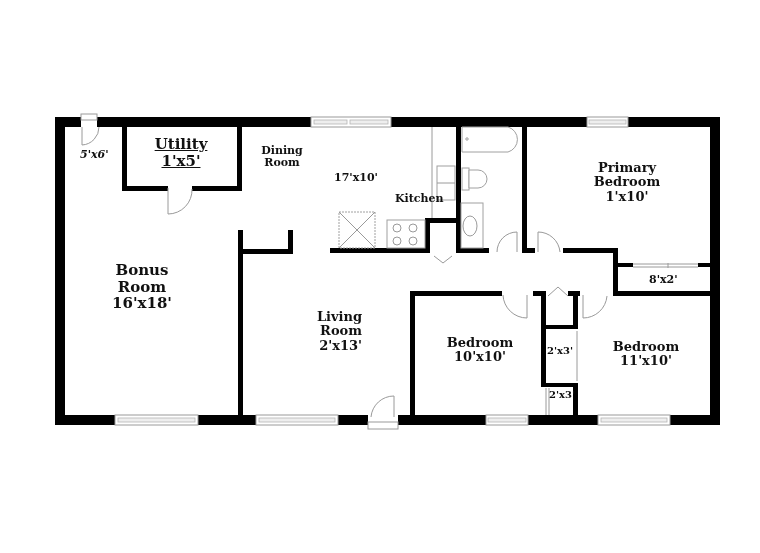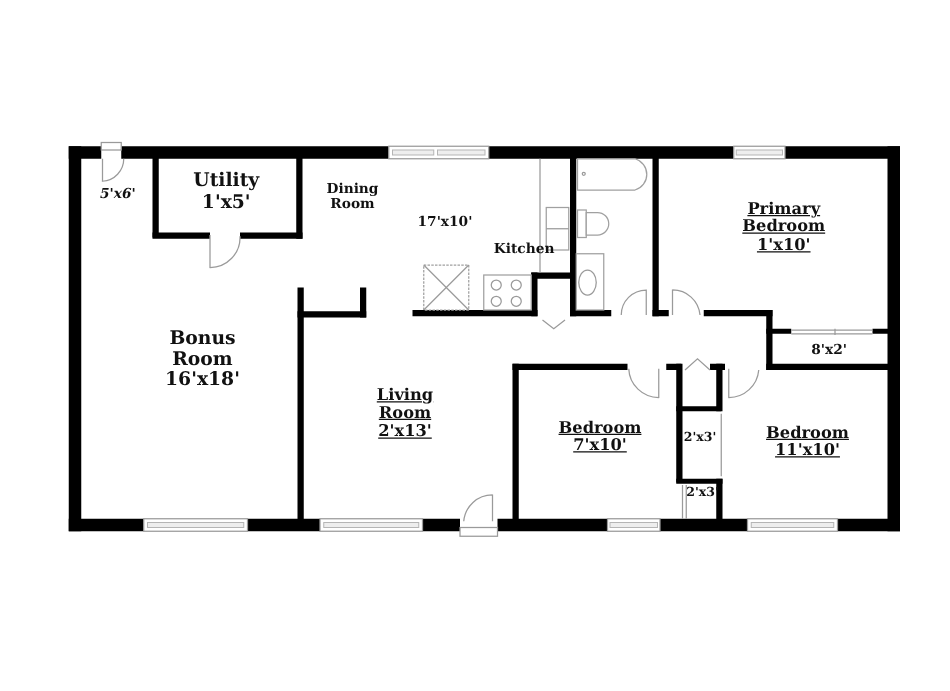--- a/index.html
+++ b/index.html
@@ -15,21 +15,21 @@
     .label {
       position: absolute;
       font-family: "DejaVu Serif", "Liberation Serif", serif;
       font-weight: bold;
       color: #111111;
       text-align: center;
       line-height: 1.1;
       white-space: nowrap;
     }
     .lbl-lg { font-size: 15px; }
-    .lbl-md { font-size: 13px; text-decoration: underline; }
+    .lbl-md { font-size: 13px; }
     .lbl-sm { font-size: 11px; }
     .lbl-xs { font-size: 10px; }
     .lbl-line { display: block; }
   </style>
 </head>
 <body>
 
 <svg id="plan" viewBox="0 0 760 553" xmlns="http://www.w3.org/2000/svg">
 
   <g>
@@ -179,56 +179,56 @@
 
     <g>
       <rect class="fixture" x="461" y="203" width="22" height="45"></rect>
       <ellipse class="thin" cx="470" cy="226" rx="7" ry="10"></ellipse>
     </g>
   </g>
 </svg>
 
 <div class="label lbl-sm" style="left:80px; top:149px;font-style:italic;">5'x6'</div>
 
-<div class="label lbl-lg" style="left:146px; top:136px; width:70px;">
+<div class="label lbl-lg" style="left:146px; top:136px; width:70px;text-decoration:underline;">
   <span class="lbl-line">Utility</span>
   <span class="lbl-line">1'x5'</span>
 </div>
 
 <div class="label lbl-sm" style="left:257px; top:145px; width:50px;">
   <span class="lbl-line">Dining</span>
   <span class="lbl-line">Room</span>
 </div>
 <div class="label lbl-sm" style="left:318px; top:172px;margin-left:16px;">17'x10'</div>
 
 <div class="label lbl-sm" style="left:375px; top:193px;margin-left:20px;">Kitchen</div>
 
 <div class="label lbl-md" style="left:582px; top:161px; width:90px;">
   <span class="lbl-line">Primary</span>
   <span class="lbl-line">Bedroom</span>
   <span class="lbl-line">1'x10'</span>
 </div>
 
 <div class="label lbl-sm" style="left:649px; top:274px;">8'x2'</div>
 
-<div class="label lbl-lg" style="left:124px; top:262px; width:76px;">
+<div class="label lbl-lg" style="left:104px; top:262px; width:76px;">
   <span class="lbl-line">Bonus</span>
   <span class="lbl-line">Room</span>
   <span class="lbl-line">16'x18'</span>
 </div>
 
-<div class="label lbl-md" style="left:286px; top:310px; width:76px;">
+<div class="label lbl-md" style="left:286px; top:310px; width:76px;text-align:right;">
   <span class="lbl-line">Living</span>
   <span class="lbl-line">Room</span>
   <span class="lbl-line">2'x13'</span>
 </div>
 
 <div class="label lbl-md" style="left:440px; top:336px; width:80px;">
   <span class="lbl-line">Bedroom</span>
-  <span class="lbl-line">7'x10'</span>
+  <span class="lbl-line">10'x10'</span>
 </div>
 
 <div class="label lbl-md" style="left:606px; top:340px; width:80px;">
   <span class="lbl-line">Bedroom</span>
   <span class="lbl-line">11'x10'</span>
 </div>
 
 <div class="label lbl-xs" style="left:547px; top:345px;">2'x3'</div>
 <div class="label lbl-xs" style="left:549px; top:389px;">2'x3'</div>
 

